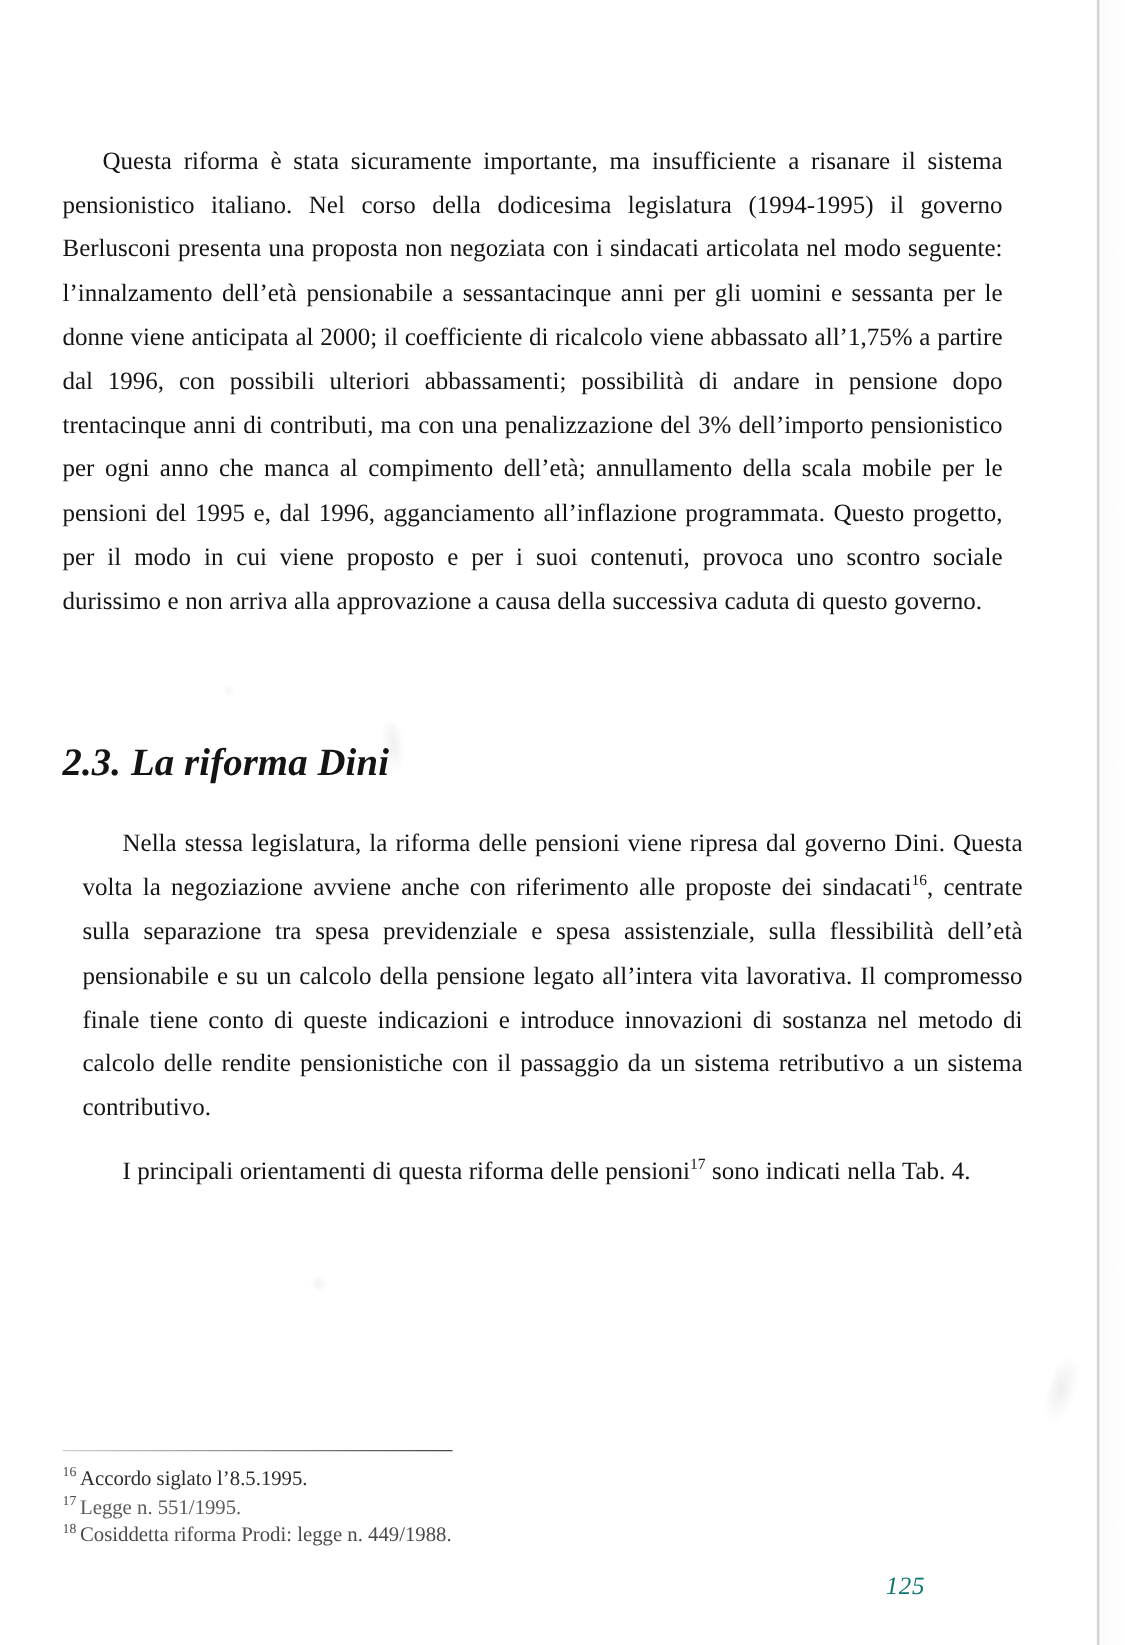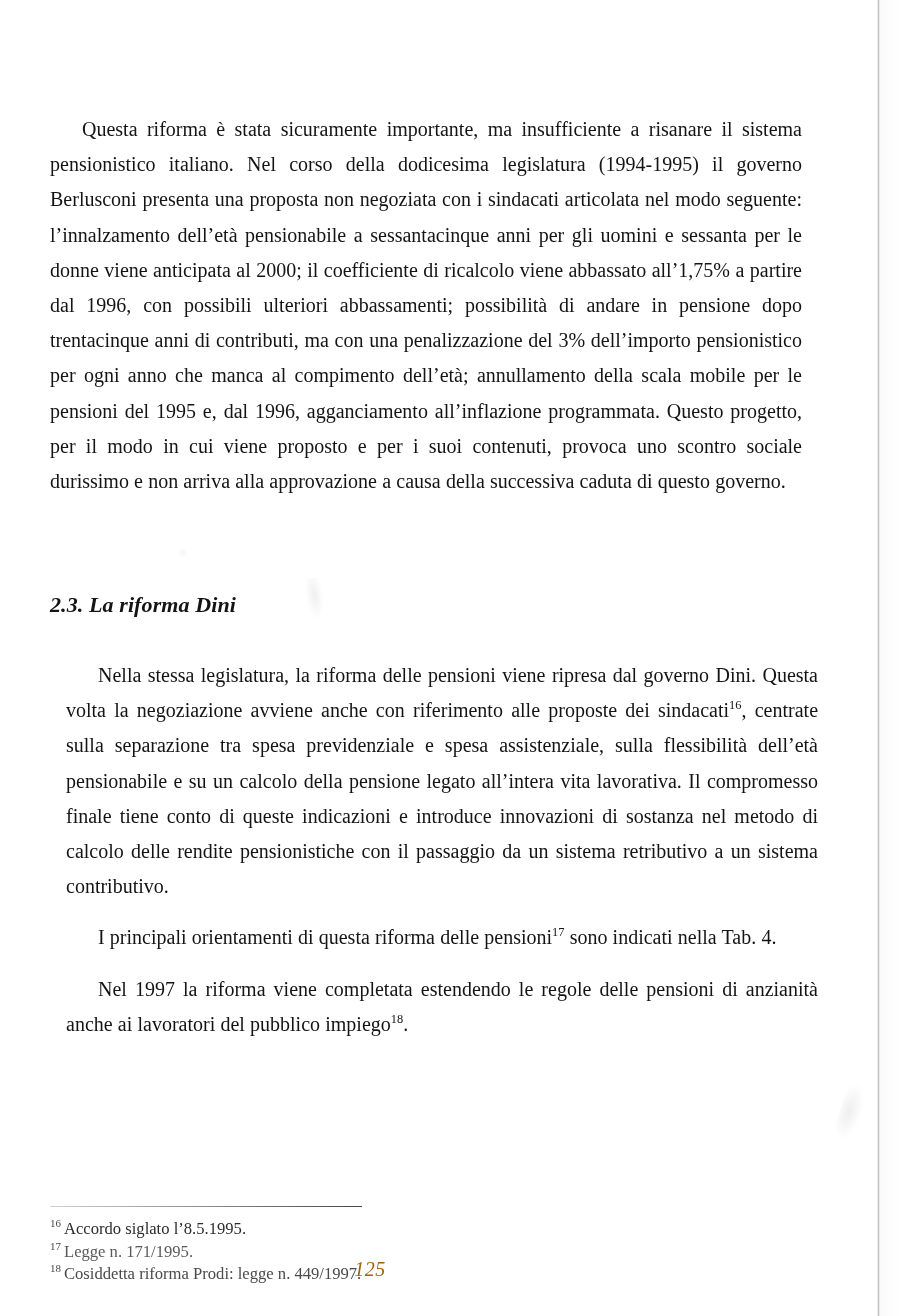--- a/index.html
+++ b/index.html
@@ -54,41 +54,41 @@
   p.tight {
     margin-top: 16px;
   }
   sup {
     font-size: 0.62em;
     vertical-align: super;
     line-height: 0;
   }
   h2.section-heading {
     margin: 0;
-    font-size: 22px;
+    font-size: 31px;
     font-weight: bold;
     font-style: italic;
     letter-spacing: 0.1px;
   }
   .heading-block {
     position: absolute;
     left: 50px;
     top: 592px;
     width: 752px;
   }
   .section-2 {
     position: absolute;
     left: 66px;
     top: 658px;
     width: 752px;
   }
   .footnote-area {
     position: absolute;
     left: 50px;
-    top: 1206px;
+    top: 1160px;
     width: 752px;
     font-family: Liberation Serif, serif;
   }
   .footnote-rule {
     width: 312px;
     height: 1px;
     background: linear-gradient(to right, rgba(170,170,170,0.55), rgba(60,60,60,0.95));
     margin: 0 0 11px 0;
   }
   .footnote {
@@ -106,24 +106,24 @@
     color: #4a4a4a;
   }
   .footnote.f1 { color: #2c2c2c; }
   .footnote.f2 { color: #5a5a5a; }
   .footnote.f3 { color: #4a4a4a; }
   .page-number {
     position: absolute;
     left: 0;
     top: 1258px;
     width: 740px;
-    text-align: center;
+    text-align: right;
     font-size: 20px;
     font-style: italic;
-    color: #a16207;
+    color: #0f766e;
     letter-spacing: 0.5px;
   }
   
   .smudge {
     position: absolute;
     pointer-events: none;
     opacity: 0.5;
   }
   .smudge-a {
     left: 306px; top: 578px;
@@ -167,28 +167,27 @@
 
   <div class="heading-block">
     <h2 class="section-heading">2.3. La riforma Dini</h2>
   </div>
 
   <div class="section-2">
     <p class="body-par"><span>Nella stessa legislatura, la riforma delle pensioni viene ripresa dal governo Dini. Questa volta la negoziazione avviene anche con riferimento alle proposte dei sindacati</span><sup>16</sup><span>, centrate sulla separazione tra spesa previdenziale e spesa assistenziale, sulla flessibilità dell’età pensionabile e su un calcolo della pensione legato all’intera vita lavorativa. Il compromesso finale tiene conto di queste indicazioni e introduce innovazioni di sostanza nel metodo di calcolo delle rendite pensionistiche con il passaggio da un sistema retributivo a un sistema contributivo.</span></p>
 
     <p class="body-par tight"><span>I principali orientamenti di questa riforma delle pensioni</span><sup>17</sup><span> sono indicati nella Tab. 4.</span></p>
 
-    <p class="body-par tight"><span>Nel 1997 la riforma viene completata estendendo le regole delle pensioni di anzianità anche ai lavoratori del pubblico impiego</span><sup>18</sup><span>.</span></p>
   </div>
 
   <div class="footnote-area">
     <div class="footnote-rule"></div>
 
     <p class="footnote f1"><span class="fn-num">16</span><span>Accordo siglato l’8.5.1995.</span></p>
 
-    <p class="footnote f2"><span class="fn-num">17</span><span>Legge n. 171/1995.</span></p>
+    <p class="footnote f2"><span class="fn-num">17</span><span>Legge n. 551/1995.</span></p>
 
-    <p class="footnote f3"><span class="fn-num">18</span><span>Cosiddetta riforma Prodi: legge n. 449/1997.</span></p>
+    <p class="footnote f3"><span class="fn-num">18</span><span>Cosiddetta riforma Prodi: legge n. 449/1988.</span></p>
   </div>
 
   <div class="page-number">125</div>
 
 </div>
 
 </body></html>

